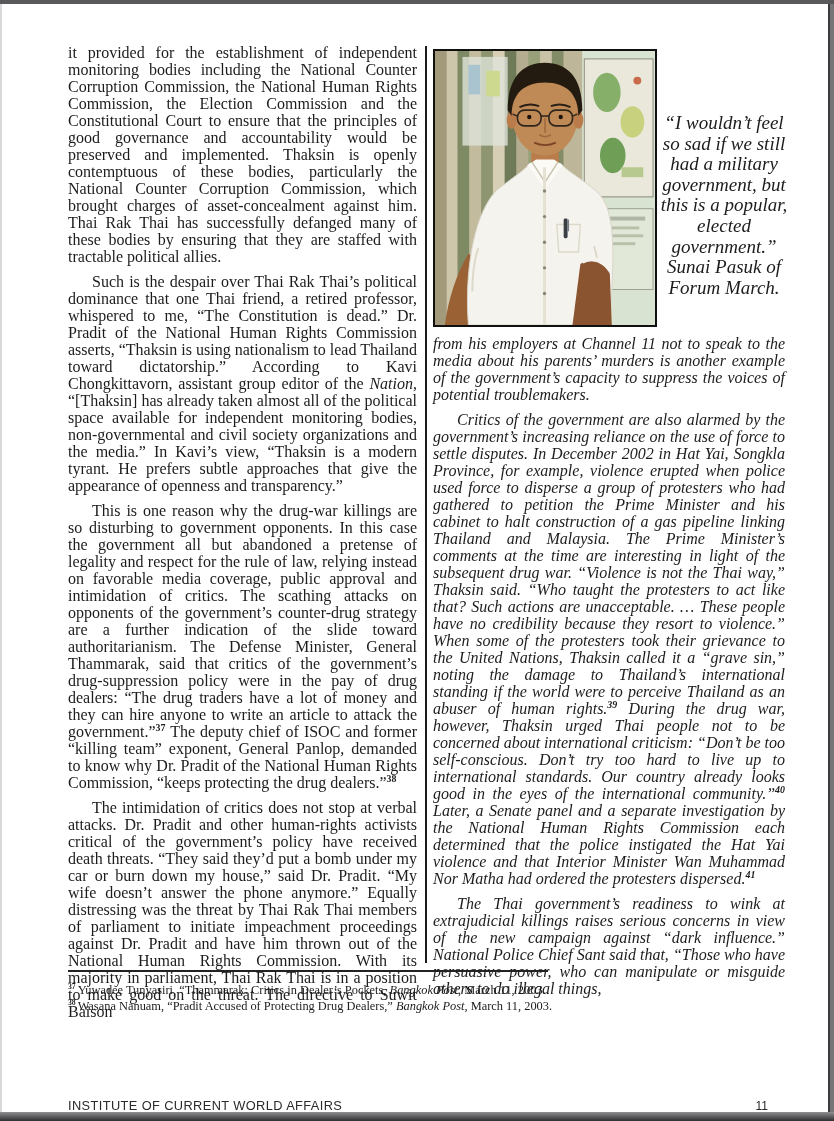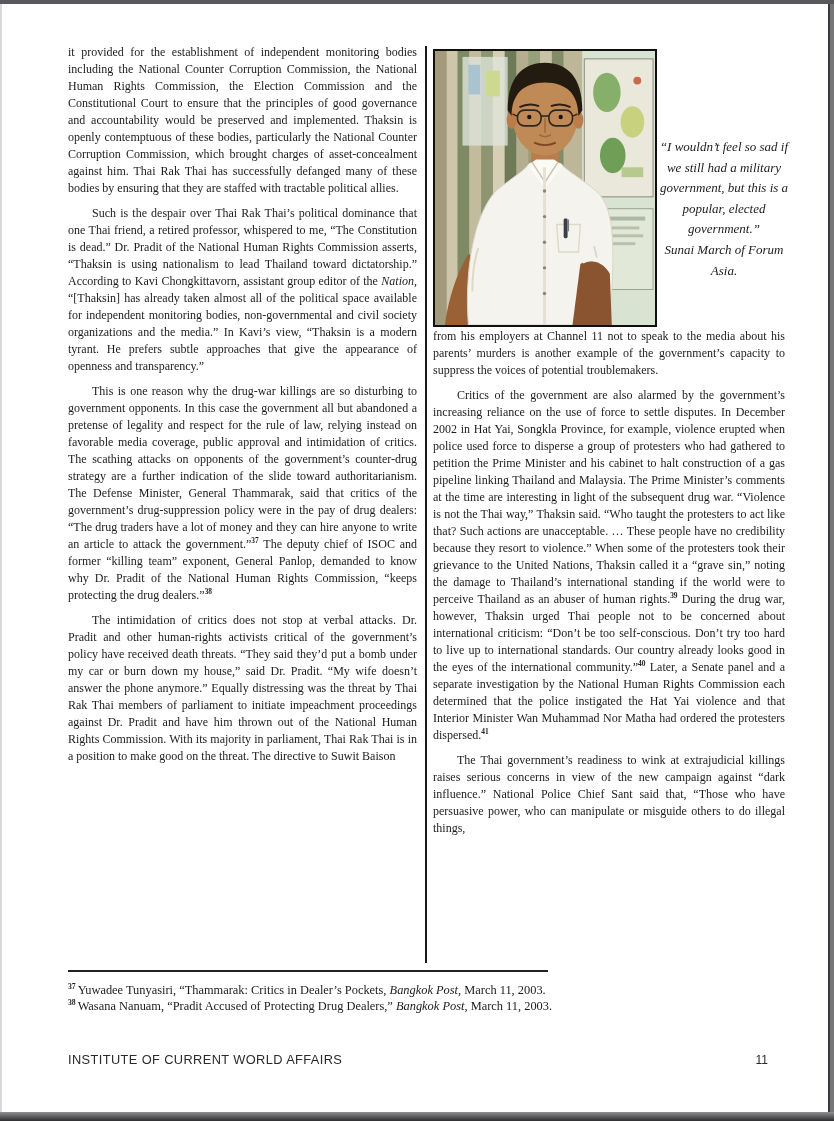--- a/index.html
+++ b/index.html
@@ -19,49 +19,49 @@
   }
   
   .band-top{position:absolute;top:0;left:0;right:0;height:4px;background:var(--band-top);}
   .band-bottom{position:absolute;bottom:0;left:0;right:0;height:9px;
     background:linear-gradient(#909092,var(--band-bottom));}
   .edge-right{position:absolute;top:4px;bottom:9px;right:0;width:4px;background:#767678;}
   .edge-right-line{position:absolute;top:4px;bottom:9px;right:4px;width:2px;background:#3b3b3d;}
   .edge-left{position:absolute;top:4px;bottom:9px;left:0;width:2px;background:#d9d9d9;}
 
   
-  .col{position:absolute;text-align:justify;font-size:12px;line-height:17px;}
+  .col{position:absolute;text-align:justify;font-size:16px;line-height:17px;}
   .col-left{left:68px;top:44px;width:349px;}
-  .col-right{left:433px;top:328px;width:352px;}
+  .col-right{left:433px;top:335px;width:352px;font-style:italic;}
   .col p{margin:0 0 8px 0;}
   .col p.ind{text-indent:24px;}
   .col p:last-child{margin-bottom:0;}
   sup{font-size:0.62em;line-height:0;vertical-align:super;letter-spacing:0;}
   .col sup{font-weight:600;}
 
   .divider{position:absolute;left:425px;top:46px;width:2px;height:917px;background:var(--divider);}
 
   
   .photo-frame{position:absolute;left:433px;top:49px;width:224px;height:278px;
     border:2px solid #101010;box-sizing:border-box;margin:0;padding:0;}
   .photo-frame svg{display:block;width:100%;height:100%;}
 
   
   .pullquote{position:absolute;left:658px;top:113px;width:132px;text-align:center;
-    font-style:italic;font-size:13px;line-height:20.6px;margin-top:24px;}
+    font-style:italic;font-size:19px;line-height:20.6px;}
   .pullquote .attr{margin-top:0;}
 
   
   .fn-rule{position:absolute;left:68px;top:970px;width:480px;height:2px;background:var(--rule);}
   .footnotes{position:absolute;left:68px;top:982px;width:718px;font-size:12.4px;line-height:16.2px;}
   .footnotes .fn{margin:0;}
   .footnotes sup{font-weight:bold;margin-right:2px;}
 
   
-  .footer{position:absolute;left:68px;top:1052px;width:700px;display:flex;
+  .footer{position:absolute;left:68px;top:1098px;width:700px;display:flex;
     justify-content:space-between;align-items:baseline;
     font-family:"Liberation Sans", sans-serif;font-size:12.8px;color:#2a2a2a;letter-spacing:0.4px;}
   .footer .pagenum{font-size:12px;letter-spacing:0;}
 </style>
 </head>
 <body>
 
 <div class="band-top"></div>
 <div class="edge-left"></div>
 <div class="edge-right"></div>
@@ -154,21 +154,21 @@
     <circle cx="111.5" cy="246" r="1.7" fill="#8a8576"></circle>
 
     <path d="M124,176 L148,176 L146,204 L126,204 Z" fill="none" stroke="#ddd9c8" stroke-width="1.4"></path>
     <rect x="131" y="170" width="4" height="20" rx="1.5" fill="#3a3f46"></rect>
     <rect x="135" y="171" width="1.5" height="12" fill="#777e88"></rect>
   </svg>
 </figure>
 
 <div class="pullquote">
   <div>“I wouldn’t feel so sad if we still had a military government, but this is a popular, elected government.”</div>
-  <div class="attr">Sunai March of Forum Asia.</div>
+  <div class="attr">Sunai Pasuk of Forum March.</div>
 </div>
 
 <div class="col col-right">
   <p>from his employers at Channel 11 not to speak to the media about his parents’ murders is another example of the government’s capacity to suppress the voices of potential troublemakers.</p>
   <p class="ind">Critics of the government are also alarmed by the government’s increasing reliance on the use of force to settle disputes. In December 2002 in Hat Yai, Songkla Province, for example, violence erupted when police used force to disperse a group of protesters who had gathered to petition the Prime Minister and his cabinet to halt construction of a gas pipeline linking Thailand and Malaysia. The Prime Minister’s comments at the time are interesting in light of the subsequent drug war. “Violence is not the Thai way,” Thaksin said. “Who taught the protesters to act like that? Such actions are unacceptable. … These people have no credibility because they resort to violence.” When some of the protesters took their grievance to the United Nations, Thaksin called it a “grave sin,” noting the damage to Thailand’s international standing if the world were to perceive Thailand as an abuser of human rights.<sup>39</sup> During the drug war, however, Thaksin urged Thai people not to be concerned about international criticism: “Don’t be too self-conscious. Don’t try too hard to live up to international standards. Our country already looks good in the eyes of the international community.”<sup>40</sup> Later, a Senate panel and a separate investigation by the National Human Rights Commission each determined that the police instigated the Hat Yai violence and that Interior Minister Wan Muhammad Nor Matha had ordered the protesters dispersed.<sup>41</sup></p>
   <p class="ind">The Thai government’s readiness to wink at extrajudicial killings raises serious concerns in view of the new campaign against “dark influence.” National Police Chief Sant said that, “Those who have persuasive power, who can manipulate or misguide others to do illegal things,</p>
 </div>
 
 <div class="fn-rule"></div>
 <div class="footnotes">

